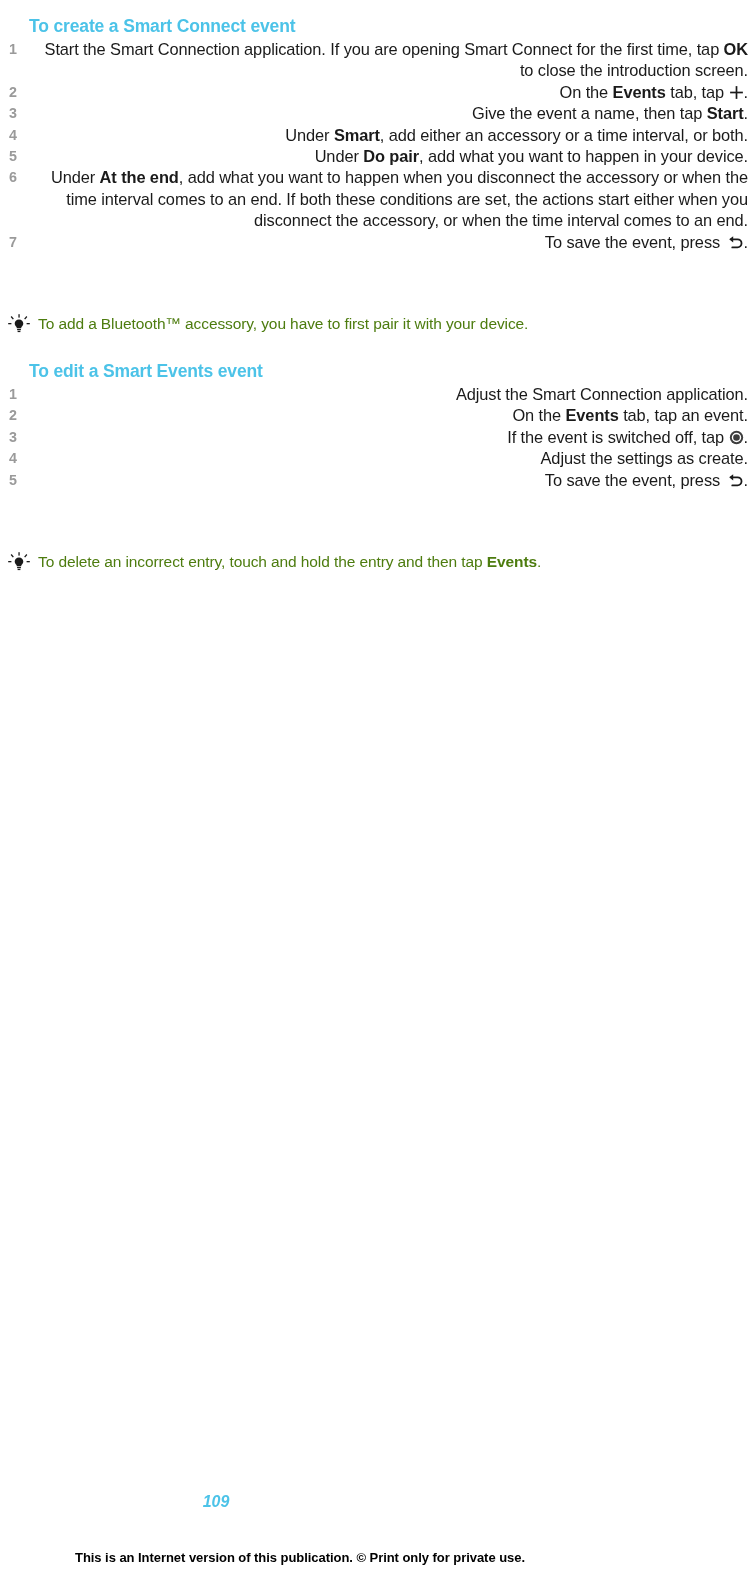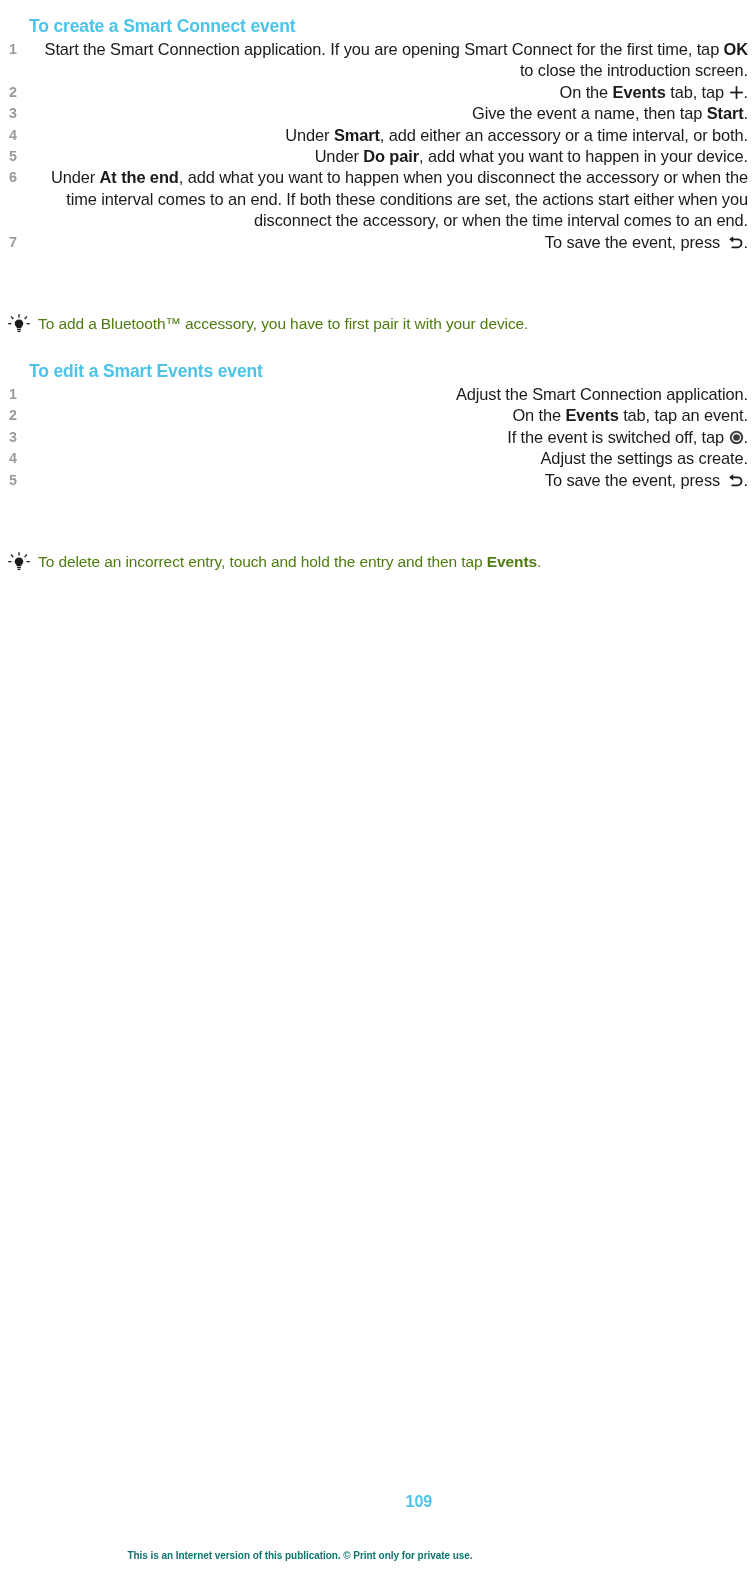--- a/index.html
+++ b/index.html
@@ -104,34 +104,35 @@
   .icn-plus  { width: 15px; height: 15px; vertical-align: -2px; }
   .icn-back  { width: 19px; height: 15px; vertical-align: -2px; }
   .icn-power { width: 15px; height: 15px; vertical-align: -2px; }
 
   
   .page-number {
     position: absolute;
     left: 0;
     top: 1493px;
     width: 432px;
-    text-align: right;
+    text-align: center;
     color: #4cc3e8;
     font-size: 16px;
     font-weight: bold;
     letter-spacing: -0.1px;
+    font-style: italic;
   }
   .footer-note {
     position: absolute;
     left: 0;
     top: 1550px;
     width: 600px;
     text-align: center;
-    color: #0f766e;
-    font-size: 10px;
+    color: #000000;
+    font-size: 13px;
     font-weight: bold;
     letter-spacing: -0.05px;
   }
 </style>
 </head>
 <body>
 
 <div class="page">
   <div class="content" id="content-root">
       <h2 class="section-heading">To create a Smart Connect event</h2>

